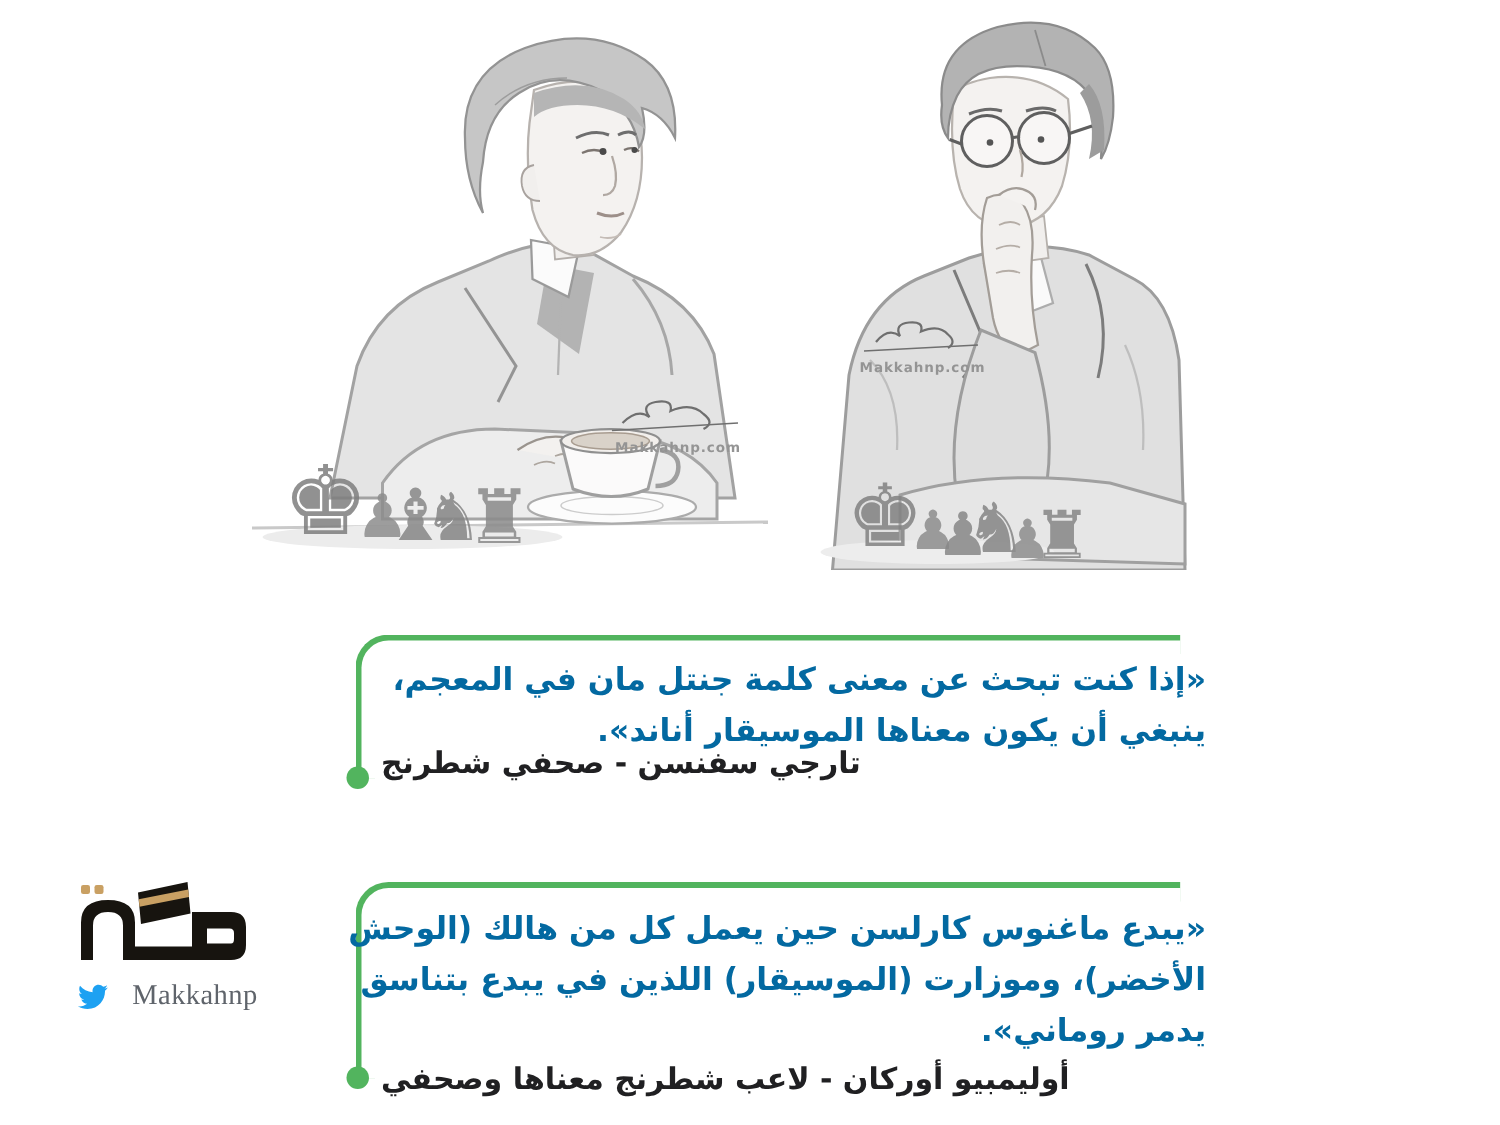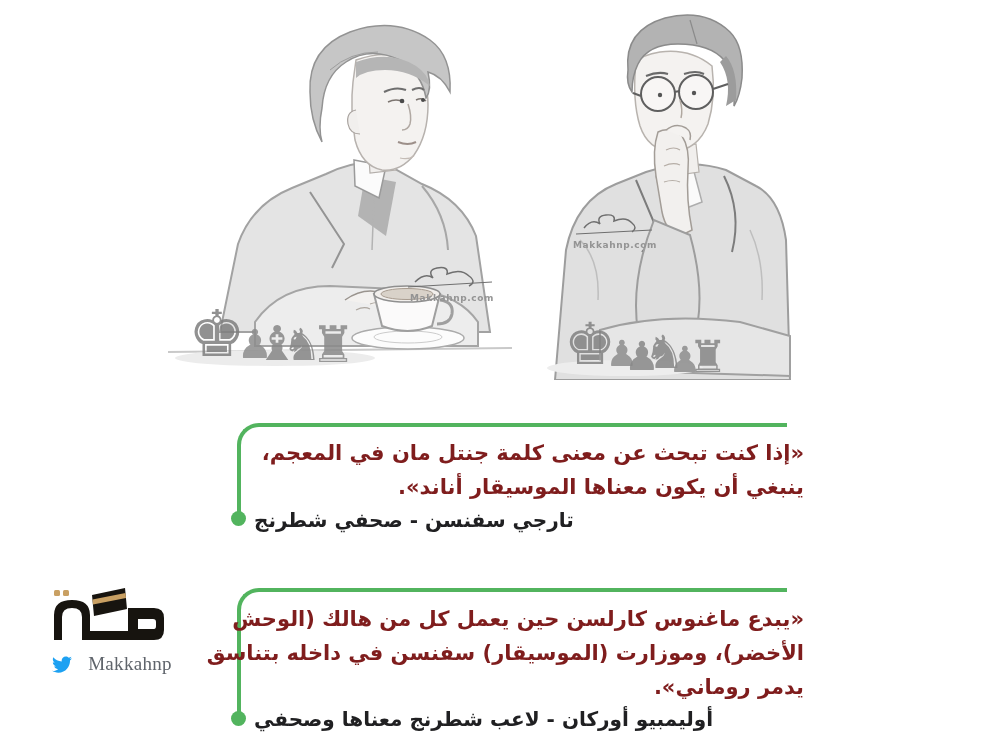--- a/index.html
+++ b/index.html
@@ -26,30 +26,30 @@
   #q2-bracket{left:237px;top:588px;width:546px;height:127px;}
   .quote-dot{
     position:absolute;width:15px;height:15px;border-radius:50%;
     background:var(--green);
   }
   #q1-dot{left:231px;top:511px;}
   #q2-dot{left:231px;top:711px;}
 
   .quote-text{
     position:absolute;direction:rtl;text-align:right;
-    font-weight:bold;color:#7f1d1d;font-size:21px;line-height:34px;
+    font-weight:bold;color:#0369a1;font-size:21px;line-height:34px;
     white-space:nowrap;
   }
   #q1-text{right:196px;top:436px;}
   #q2-text{right:196px;top:602px;}
   .attr{
     position:absolute;direction:rtl;font-weight:bold;color:#202022;
     font-size:20px;white-space:nowrap;
   }
-  #q1-attr{left:254px;top:508px;}
+  #q1-attr{left:254px;top:496px;}
   #q2-attr{left:254px;top:707px;}
 
   
   #logo{position:absolute;left:36px;top:588px;width:152px;}
   #logo .wordmark{display:block;margin:0 auto;}
   .twitter-row{
     display:flex;align-items:center;justify-content:center;
     gap:16px;margin-top:3px;
   }
   .twitter-handle{
@@ -187,21 +187,21 @@
   <div id="q1-text" class="quote-text">
     <div>«إذا كنت تبحث عن معنى كلمة جنتل مان في المعجم،</div>
     <div>ينبغي أن يكون معناها الموسيقار أناند».</div>
   </div>
   <div id="q1-attr" class="attr">تارجي سفنسن - صحفي شطرنج</div>
 
   <div id="q2-bracket" class="quote-bracket"></div>
   <div id="q2-dot" class="quote-dot"></div>
   <div id="q2-text" class="quote-text">
     <div>«يبدع ماغنوس كارلسن حين يعمل كل من هالك (الوحش</div>
-    <div>الأخضر)، وموزارت (الموسيقار) سفنسن في داخله بتناسق</div>
+    <div>الأخضر)، وموزارت (الموسيقار) اللذين في يبدع بتناسق</div>
     <div>يدمر روماني».</div>
   </div>
   <div id="q2-attr" class="attr">أوليمبيو أوركان - لاعب شطرنج معناها وصحفي</div>
 
   <div id="logo">
     <span class="sr-only">مكة</span>
     <svg class="wordmark" width="132" height="62" viewBox="0 0 132 62" xmlns="http://www.w3.org/2000/svg">
 
       <rect x="8" y="2" width="6" height="6" rx="1.5" fill="#c9a063"></rect>
       <rect x="17" y="2" width="6" height="6" rx="1.5" fill="#c9a063"></rect>

